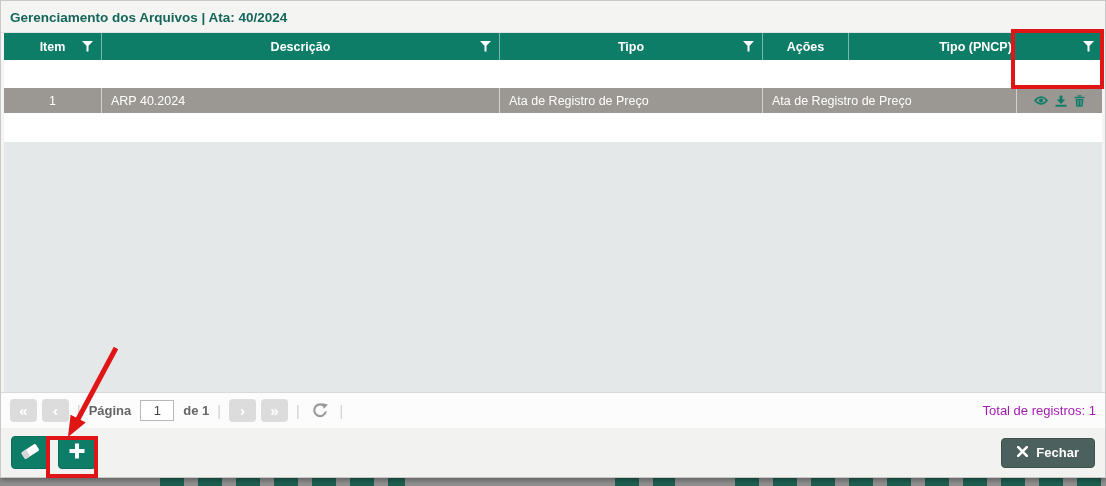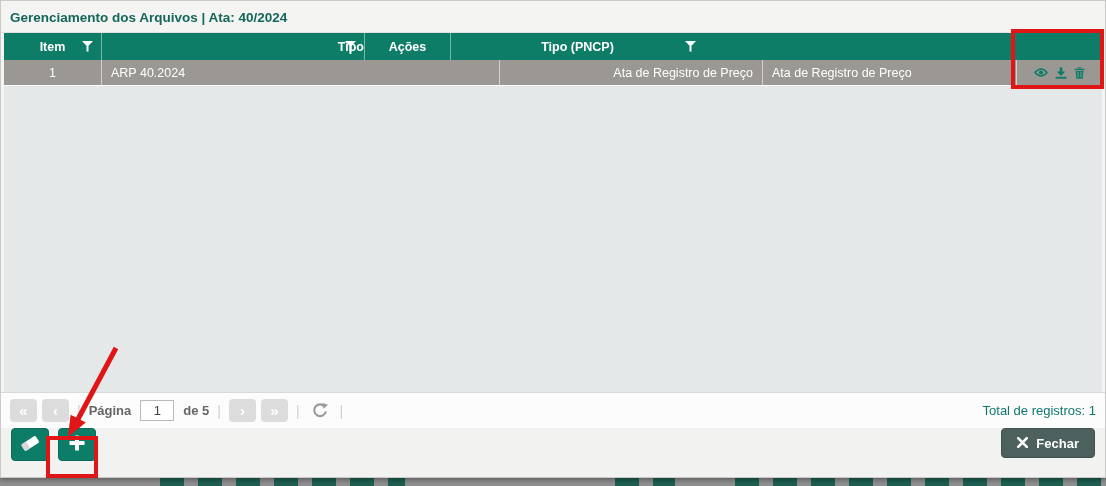--- a/index.html
+++ b/index.html
@@ -16,31 +16,31 @@
   .behind-seg.s3 { left: 735px; width: 371px; }
 
   
   .modal { position: absolute; left: 0; top: 0; width: 1106px; height: 478px;
            background: #f4f4f2; border: 1px solid #c9c9c9; box-shadow: 0 2px 5px rgba(0,0,0,.35);
            display: flex; flex-direction: column; }
 
   .title-bar { height: 32px; display: flex; align-items: center; padding: 2px 9px 0 9px;
                color: #14665a; font-weight: bold; font-size: 13.5px; border-bottom: 1px solid #e2e2e0; }
 
-  .table-area { margin: 0 3px; flex: 1; display: flex; flex-direction: column; background: #fff; }
+  .table-area { margin: 0 3px; flex: 1; display: flex; flex-direction: column; background: #fff; gap: 28px; }
 
   .thead { display: flex; height: 27px; background: #0e7d68; }
   .th { display: flex; align-items: center; justify-content: center; position: relative;
         color: #fff; font-weight: bold; font-size: 12.5px; border-left: 1px solid rgba(255,255,255,.45); }
   .th:first-child { border-left: none; }
   .th .funnel { position: absolute; right: 8px; top: 8px; }
 
   .col-item  { width: 97px; }
   .col-desc  { flex: 1; }
-  .col-tipo  { width: 263px; justify-content: flex-end; }
+  .col-tipo  { width: 263px; }
   .col-pncp  { width: 254px; }
   .col-acoes { width: 86px; }
 
   .trow { display: flex; height: 26px; background: #9b9894; border-bottom: 1px solid #ffffff; }
   .td { display: flex; align-items: center; color: #fff; font-size: 12.5px;
         padding: 12px 9px; border-left: 1px solid rgba(255,255,255,.55); }
   .td:first-child { border-left: none; }
   .td.center { justify-content: center; padding: 0; }
   .td.actions { justify-content: center; gap: 7px; padding: 0; }
   .action-icon { display: inline-flex; cursor: pointer; }
@@ -52,24 +52,24 @@
                 display: flex; align-items: center; padding: 0 9px; gap: 5px;
                 font-size: 13px; color: #666; }
   .pg-btn { width: 27px; height: 23px; background: #dcdcdc; border: none; border-radius: 4px;
             color: #fff; font-weight: bold; font-size: 15px; line-height: 1;
             display: flex; align-items: center; justify-content: center; cursor: pointer; }
   .pg-sep { color: #cfcfcf; margin: 0 3px; font-size: 14px; }
   .pg-label { color: #666; font-weight: bold; }
   .pg-input { width: 34px; height: 21px; text-align: center; border: 1px solid #b9b9b9;
               font-size: 13px; color: #444; font-family: "Liberation Sans", sans-serif; margin: 0 4px; }
   .pg-refresh { width: 24px; height: 23px; display: flex; align-items: center; justify-content: center; cursor: pointer; }
-  .pg-total { margin-left: auto; color: #0f766e; }
-
-  
-  .footer { height: 49px; background: #f2f2f0; display: flex; padding: 0 10px; }
+  .pg-total { margin-left: auto; color: #a21caf; }
+
+  
+  .footer { height: 49px; background: #f2f2f0; display: flex; align-items: center; padding: 0 10px; }
   .tool-btn { width: 38px; height: 33px; background: #0e7d68; border: 1px solid #0a6b59; border-radius: 4px;
               display: flex; align-items: center; justify-content: center; margin-right: 9px; cursor: pointer; }
   .close-btn { margin-left: auto; height: 30px; background: #4c615d; color: #fff; border: 1px solid #3e514d;
                border-radius: 4px; font-weight: bold; font-size: 13px; font-family: "Liberation Sans", sans-serif;
                display: flex; align-items: center; gap: 8px; padding: 0 15px; cursor: pointer; }
 
   
   .annot-box { position: absolute; border: 4px solid #e01515; pointer-events: none; }
   .annot-acoes { left: 1011px; top: 29px; width: 93px; height: 60px; }
   .annot-plus  { left: 46px;  top: 436px; width: 52px; height: 42px; }
@@ -88,20 +88,28 @@
 
   <div class="modal">
 
     <div class="title-bar">Gerenciamento dos Arquivos | Ata: 40/2024</div>
 
     <div class="table-area">
 
       <div class="thead">
         <div class="th col-item">
           <span>Item</span>
+          <span class="funnel">
+            <svg width="11" height="11" viewBox="0 0 11 11">
+                <polygon points="0,0 11,0 6.5,4.8 6.5,10.5 4.5,10.5 4.5,4.8" fill="#ffffff"></polygon>
+              </svg>
+          </span>
+        </div>
+        <div class="th col-desc">
+          <span>Descrição</span>
           <span class="funnel">
             <svg width="11" height="11" viewBox="0 0 11 11">
                 <polygon points="0,0 11,0 6.5,4.8 6.5,10.5 4.5,10.5 4.5,4.8" fill="#ffffff"></polygon>
               </svg>
           </span>
         </div>
         <div class="th col-tipo">
           <span>Tipo</span>
           <span class="funnel">
             <svg width="11" height="11" viewBox="0 0 11 11">
@@ -155,21 +163,21 @@
 
       <div class="tbody-empty"></div>
     </div>
 
     <div class="pagination">
       <button class="pg-btn">«</button>
       <button class="pg-btn">‹</button>
       <span class="pg-sep">|</span>
       <span class="pg-label">Página</span>
       <input class="pg-input" value="1" style="">
-      <span class="pg-label">de 5</span>
+      <span class="pg-label">de 1</span>
       <span class="pg-sep">|</span>
       <button class="pg-btn">›</button>
       <button class="pg-btn">»</button>
       <span class="pg-sep">|</span>
       <span class="pg-refresh">
         <svg width="18" height="18" viewBox="0 0 22 22">
             <path d="M17.2 6.2 A7.2 7.2 0 1 0 18.2 11.5" fill="none" stroke="#9a9a9a" stroke-width="2.6"></path>
             <polygon points="13.8,1.2 20.8,3.4 15.4,8.4" fill="#9a9a9a"></polygon>
           </svg>
       </span>

